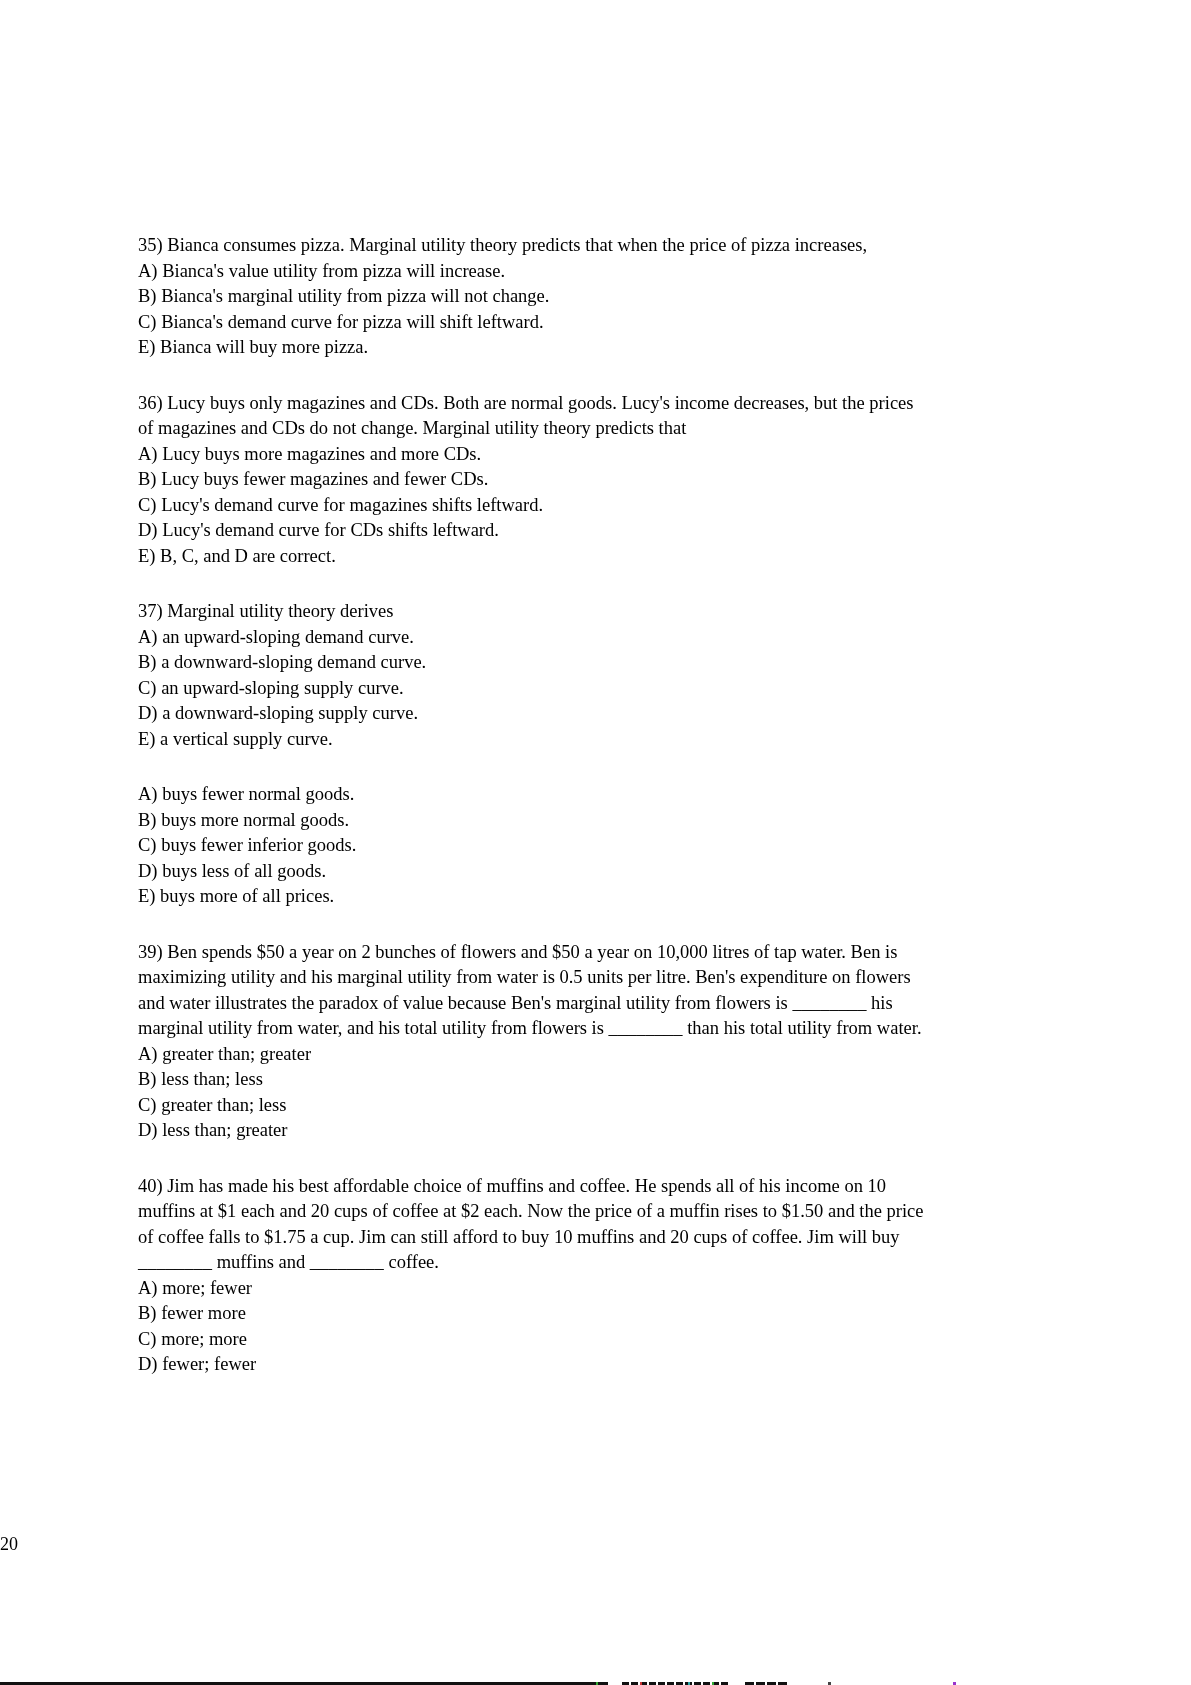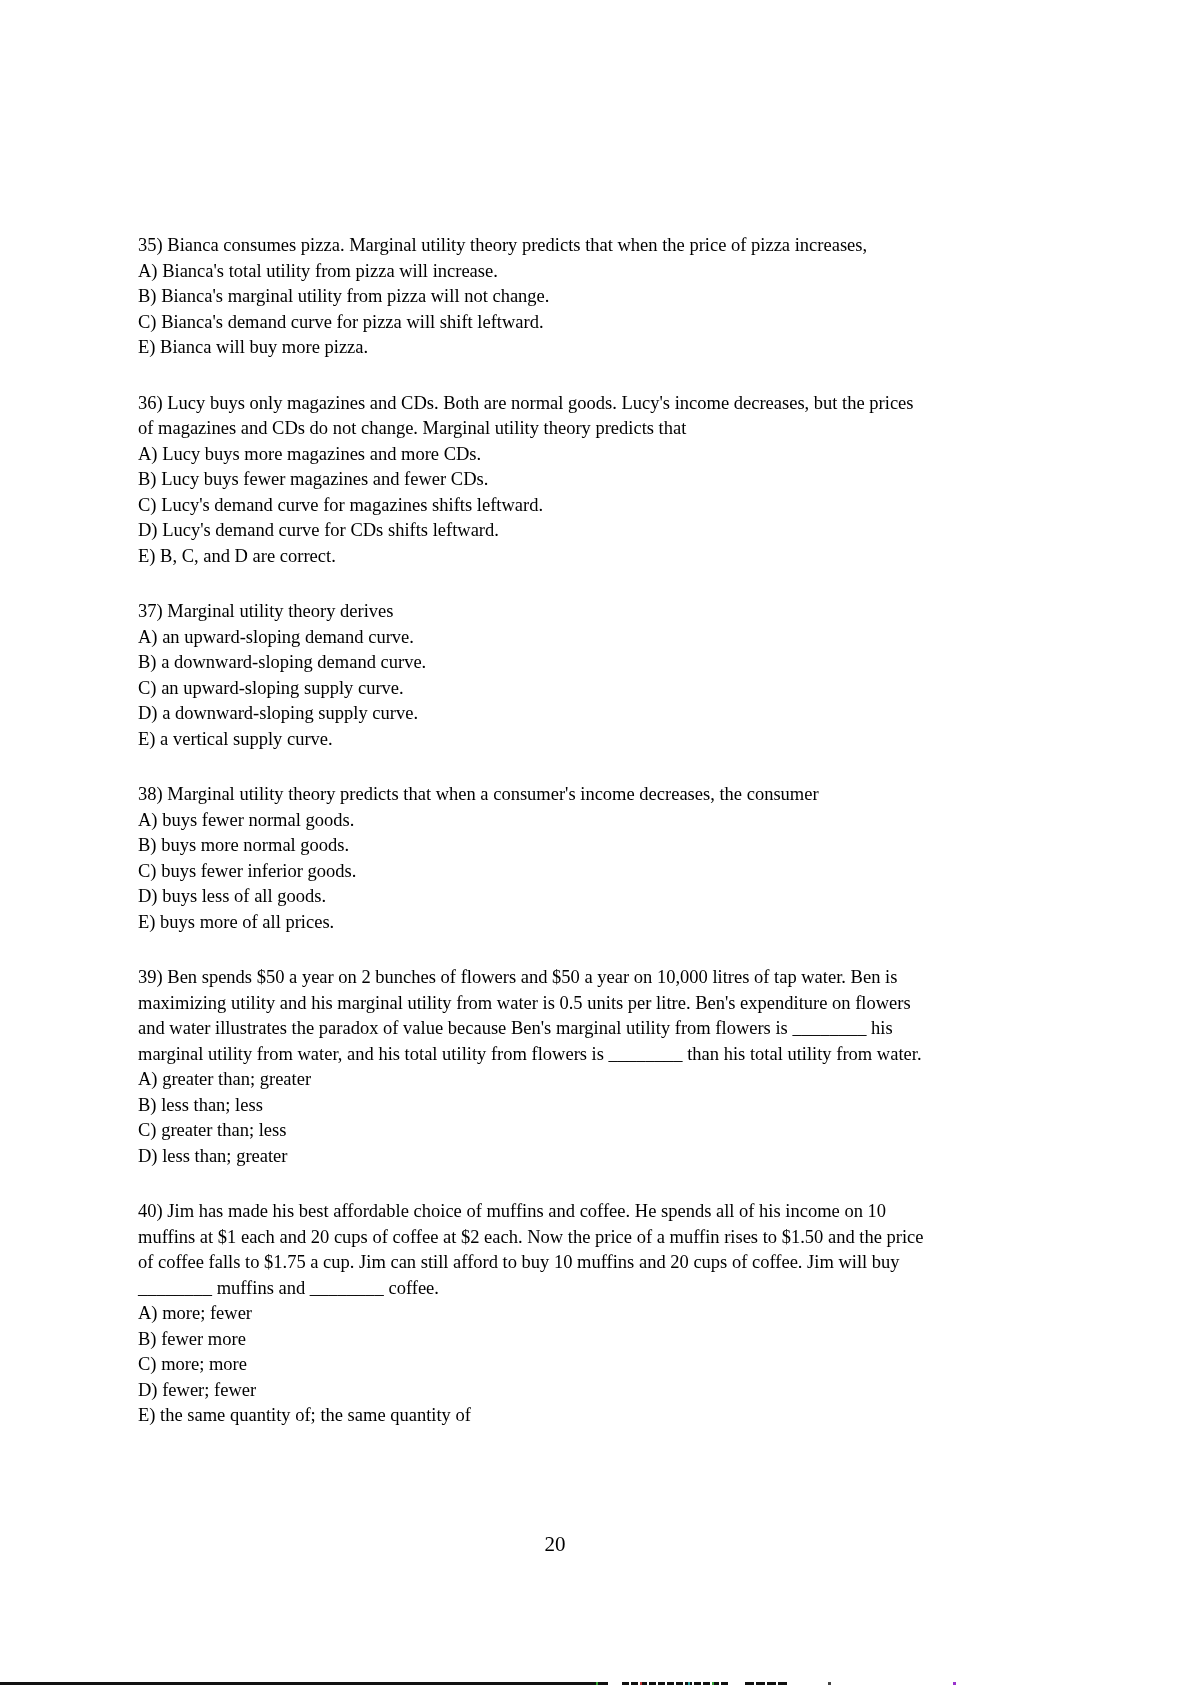--- a/index.html
+++ b/index.html
@@ -28,22 +28,22 @@
   .line {
     font-size: 18.5px;
     line-height: 25.5px;
     white-space: pre;
   }
   .page-number {
     position: absolute;
     top: 1532px;
     left: 0;
     width: 1110px;
-    text-align: center;
-    font-size: 21px;
+    text-align: left;
+    font-size: 18px;
     line-height: 24px;
   }
   
   .edge-artifact { position: absolute; left: 0; top: 1681px; width: 1191px; height: 4px; }
   .edge-line    { position: absolute; left: 0; top: 1px; width: 607px; height: 2.5px; background: #111111; }
   .edge-dash-a  { position: absolute; left: 596px; top: 1px; width: 10px; height: 2.5px; background: #111111; border-left: 2px solid #33aa33; }
   .edge-dash-b  { position: absolute; left: 622px; top: 1px; width: 108px; height: 2.5px;
                   background: repeating-linear-gradient(90deg, #111 0 7px, #ffffff 7px 9px); }
   .edge-dash-c  { position: absolute; left: 745px; top: 1px; width: 42px; height: 2.5px;
                   background: repeating-linear-gradient(90deg, #111 0 9px, #ffffff 9px 11px); }
@@ -54,21 +54,21 @@
   .edge-dot-b   { position: absolute; left: 953px; top: 1px; width: 3px; height: 2.5px; background: #9933cc; }
 </style>
 </head>
 <body>
 
 <div class="page">
   <div class="content">
 
     <section class="question">
       <div class="line">35) Bianca consumes pizza. Marginal utility theory predicts that when the price of pizza increases,</div>
-      <div class="line">A) Bianca's total utility from pizza will increase.</div>
+      <div class="line">A) Bianca's value utility from pizza will increase.</div>
       <div class="line">B) Bianca's marginal utility from pizza will not change.</div>
       <div class="line">C) Bianca's demand curve for pizza will shift leftward.</div>
       <div class="line">E) Bianca will buy more pizza.</div>
     </section>
 
     <section class="question">
       <div class="line">36) Lucy buys only magazines and CDs. Both are normal goods. Lucy's income decreases, but the prices</div>
       <div class="line">of magazines and CDs do not change. Marginal utility theory predicts that</div>
       <div class="line">A) Lucy buys more magazines and more CDs.</div>
       <div class="line">B) Lucy buys fewer magazines and fewer CDs.</div>
@@ -80,21 +80,20 @@
     <section class="question">
       <div class="line">37) Marginal utility theory derives</div>
       <div class="line">A) an upward-sloping demand curve.</div>
       <div class="line">B) a downward-sloping demand curve.</div>
       <div class="line">C) an upward-sloping supply curve.</div>
       <div class="line">D) a downward-sloping supply curve.</div>
       <div class="line">E) a vertical supply curve.</div>
     </section>
 
     <section class="question">
-      <div class="line">38) Marginal utility theory predicts that when a consumer's income decreases, the consumer</div>
       <div class="line">A) buys fewer normal goods.</div>
       <div class="line">B) buys more normal goods.</div>
       <div class="line">C) buys fewer inferior goods.</div>
       <div class="line">D) buys less of all goods.</div>
       <div class="line">E) buys more of all prices.</div>
     </section>
 
     <section class="question">
       <div class="line">39) Ben spends $50 a year on 2 bunches of flowers and $50 a year on 10,000 litres of tap water. Ben is</div>
       <div class="line">maximizing utility and his marginal utility from water is 0.5 units per litre. Ben's expenditure on flowers</div>
@@ -108,21 +107,20 @@
 
     <section class="question">
       <div class="line">40) Jim has made his best affordable choice of muffins and coffee. He spends all of his income on 10</div>
       <div class="line">muffins at $1 each and 20 cups of coffee at $2 each. Now the price of a muffin rises to $1.50 and the price</div>
       <div class="line">of coffee falls to $1.75 a cup. Jim can still afford to buy 10 muffins and 20 cups of coffee. Jim will buy</div>
       <div class="line">________ muffins and ________ coffee.</div>
       <div class="line">A) more; fewer</div>
       <div class="line">B) fewer more</div>
       <div class="line">C) more; more</div>
       <div class="line">D) fewer; fewer</div>
-      <div class="line">E) the same quantity of; the same quantity of</div>
     </section>
 
   </div>
 
   <div class="page-number">20</div>
 
   <div class="edge-artifact">
     <div class="edge-line"></div>
     <div class="edge-dash-a"></div>
     <div class="edge-dash-b"></div>

